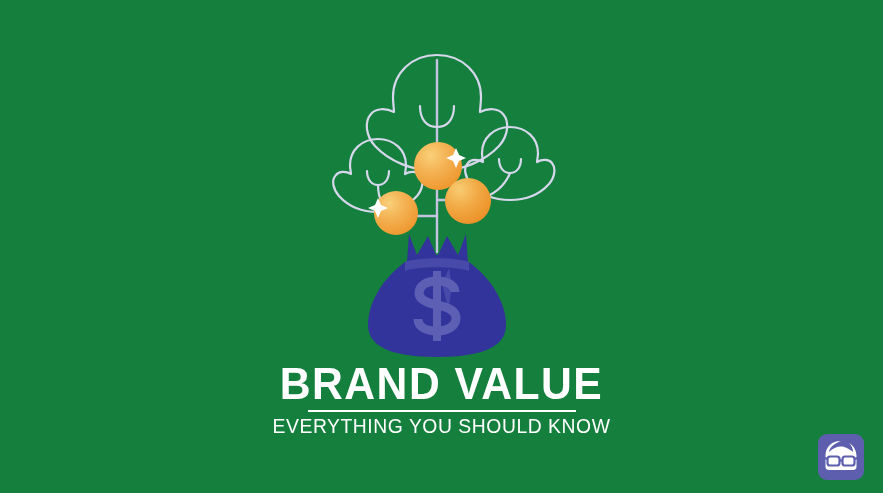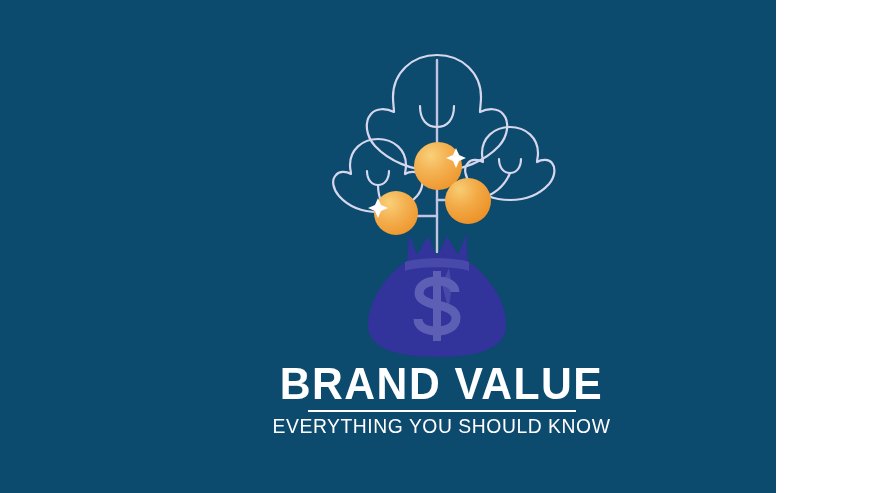--- a/index.html
+++ b/index.html
@@ -2,24 +2,24 @@
 <html><head>
 <meta charset="utf-8">
 <style>
   html, body {
     margin: 0;
     padding: 0;
     background: #ffffff;
   }
   #canvas {
     position: relative;
-    width: 776px;
+    width: 883px;
     height: 493px;
     overflow: hidden;
-    background: #0c4a6e;
+    background: #15803d;
     font-family: "Liberation Sans", sans-serif;
     text-decoration: underline;
   }
   #artwork {
     position: absolute;
     left: 0;
     top: 0;
     width: 883px;
     height: 493px;
   }

